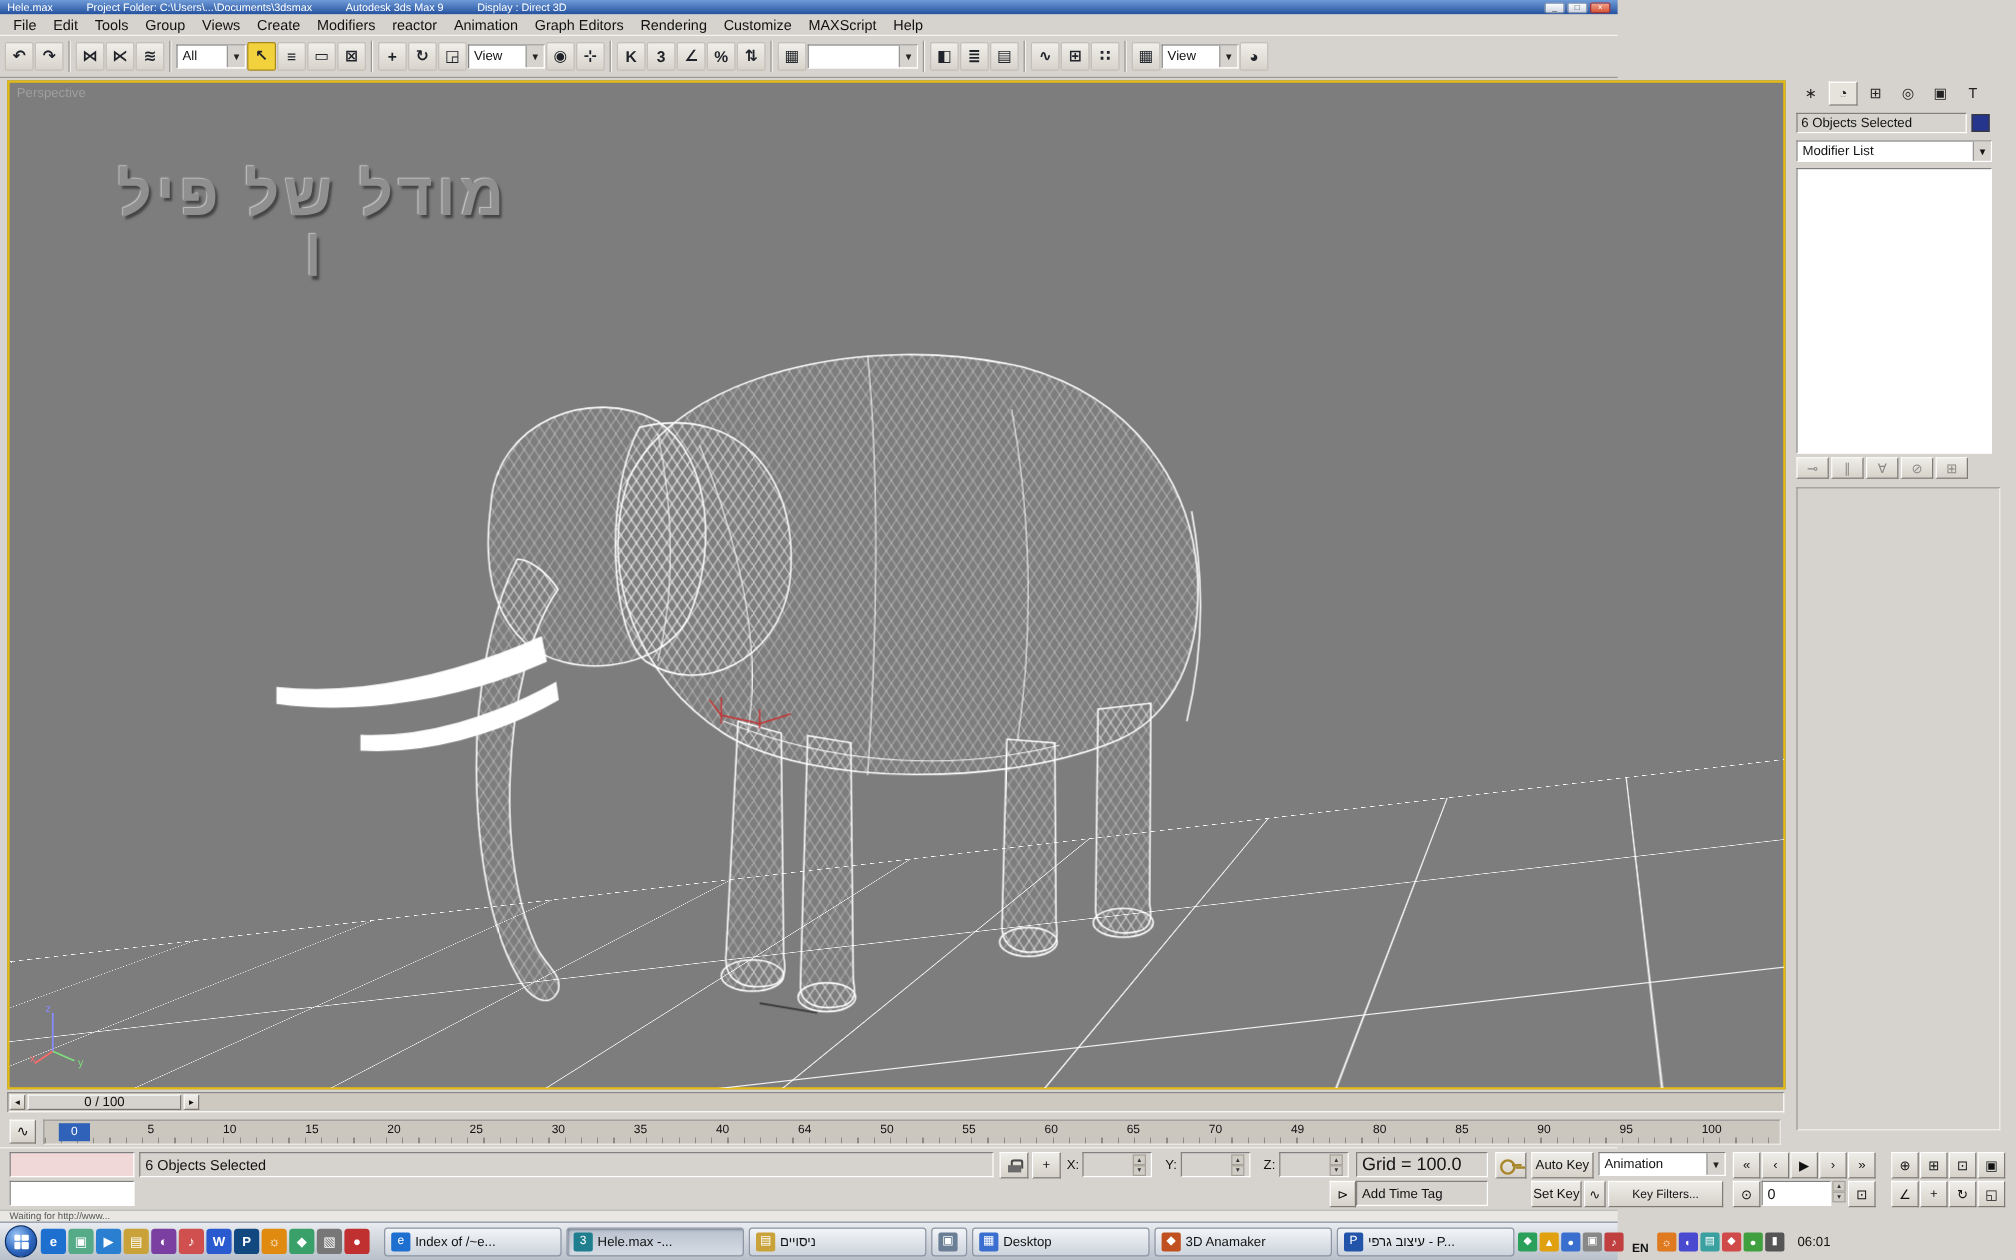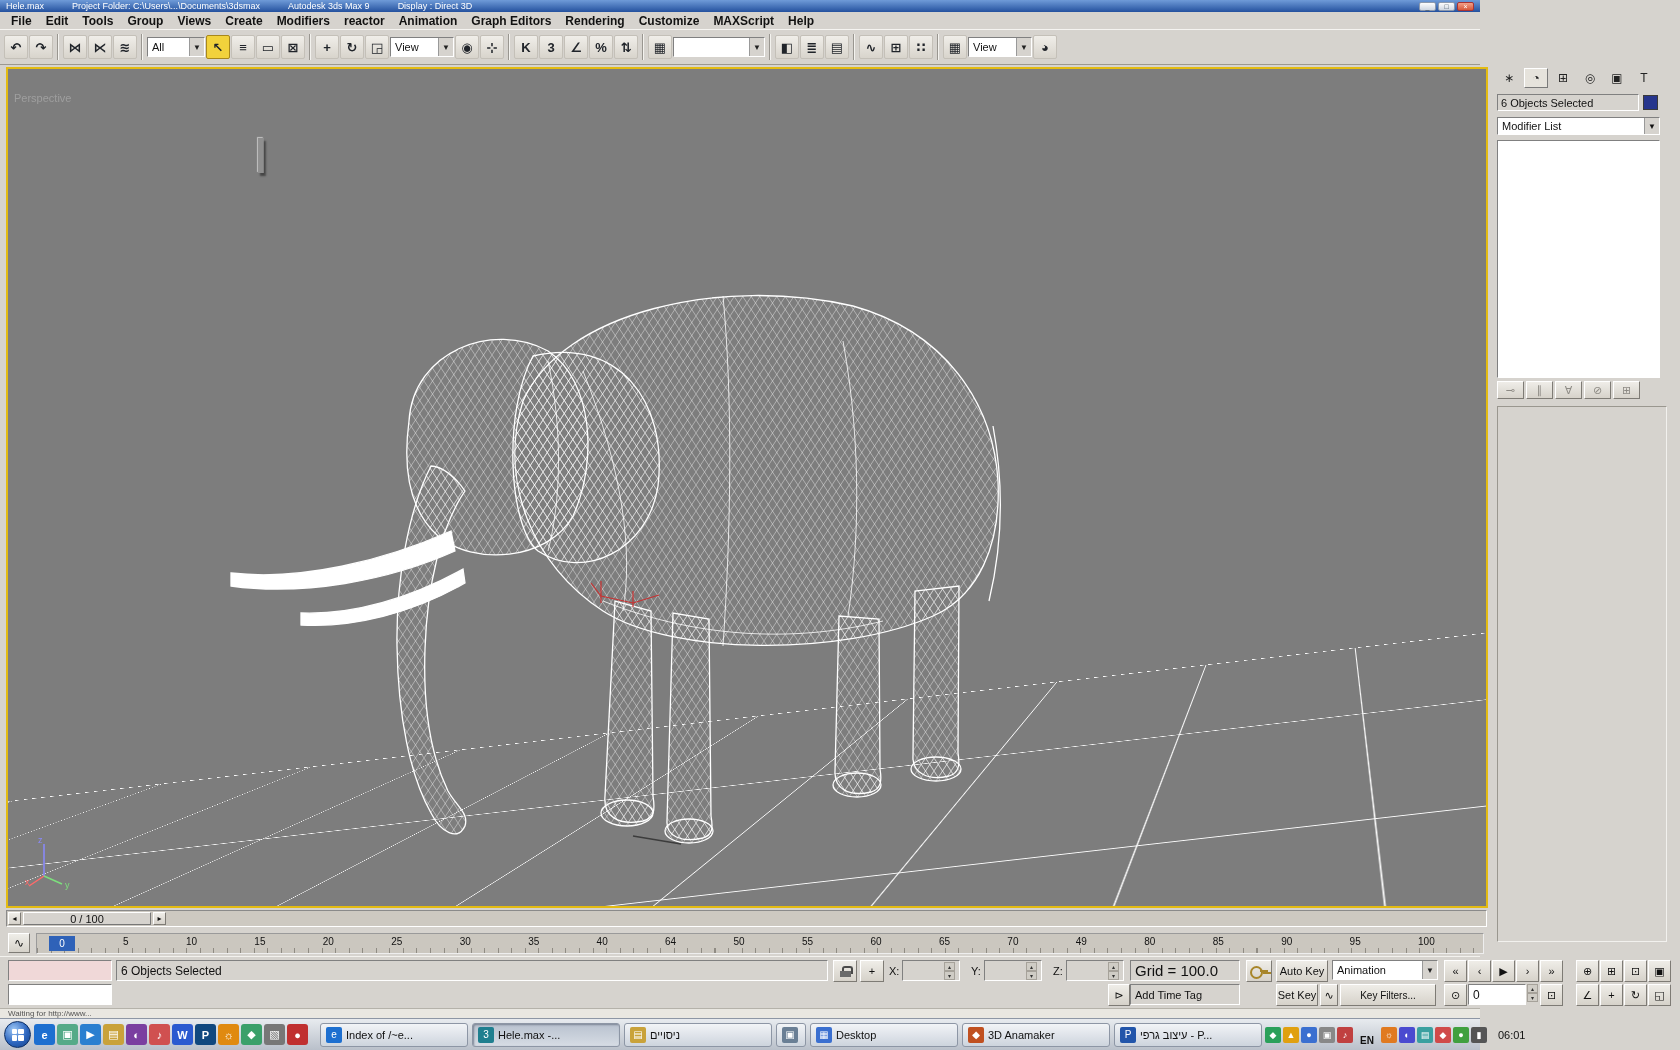--- a/index.html
+++ b/index.html
@@ -1,41 +1,41 @@
 <!DOCTYPE html>
 <html><head>
 <meta charset="utf-8">
 <style>
   *{box-sizing:border-box;margin:0;padding:0;}
   html,body{width:1680px;height:1050px;overflow:hidden;}
   body{position:relative;font-family:"Liberation Sans","DejaVu Sans",sans-serif;background:#d6d3ce;color:#111;}
-  .band{position:absolute;left:0;width:1480px;}
+  .band{position:absolute;left:0;width:1348px;}
 
   
   .titlebar{top:0;height:12px;background:linear-gradient(#6f9bd8,#24519e);color:#fff;font-size:9px;display:flex;align-items:center;gap:28px;padding:0 6px;white-space:nowrap;}
   .win-btns{margin-left:auto;display:flex;gap:2px;}
   .win-btn{width:17px;height:9px;background:linear-gradient(#fdfdfd,#cfd6e2);border:1px solid #8b98ad;border-radius:2px;font-size:7px;line-height:7px;text-align:center;color:#345;}
   .win-btn.close{background:linear-gradient(#f2a089,#d6573a);color:#fff;border-color:#a33;}
 
   
   .menubar{top:12px;height:17px;display:flex;align-items:center;padding-left:4px;font-size:12px;background:#d6d3ce;}
-  .menu-item{padding:0 7px;cursor:default;font-weight:bold;}
+  .menu-item{padding:0 7px;cursor:default;}
 
   
   .toolbar{top:29px;height:36px;display:flex;align-items:center;padding:0 4px;gap:1px;background:#d6d3ce;border-top:1px solid #f5f4f1;border-bottom:1px solid #9b9890;}
   .tbtn{min-width:24px;height:24px;display:flex;align-items:center;justify-content:center;font-size:13px;font-weight:bold;color:#20242a;border:1px solid #c4c0b8;border-radius:2px;background:linear-gradient(#f0eee9,#d8d4cc);}
   .tbtn.hl{background:#f2d23c;border-color:#a8881c;}
   .tsep{width:2px;height:26px;border-left:1px solid #999690;border-right:1px solid #f4f3ef;margin:0 3px;}
   .tdd{height:20px;display:flex;align-items:center;border:1px solid;border-color:#808080 #fff #fff #808080;background:#fff;font-size:11px;padding-left:4px;}
   .tdd .dd-arrow{margin-left:auto;width:15px;height:100%;background:#d6d3ce;border-left:1px solid #999;font-size:8px;display:flex;align-items:center;justify-content:center;color:#222;font-weight:normal;}
   .w58{width:58px}.w64{width:64px}.w92{width:92px}
 
   
   .viewport{position:absolute;left:6px;top:67px;width:1482px;height:841px;background:#7d7d7d;border:2px solid #e3bb12;overflow:hidden;}
-  .vp-label{position:absolute;left:6px;top:3px;font-size:11px;color:#9f9f9f;z-index:6;margin-top:20px;}
+  .vp-label{position:absolute;left:6px;top:3px;font-size:11px;color:#9f9f9f;z-index:6;}
   .gridwrap{position:absolute;inset:-120px;transform:rotate(-6.5deg);transform-origin:55% 95%;}
   .grid3d{position:absolute;left:-300px;top:760px;width:3600px;height:2600px;
     background-image:linear-gradient(to right,rgba(255,255,255,.95) 1px,transparent 1px),linear-gradient(to bottom,rgba(255,255,255,.95) 1px,transparent 1px);
     background-size:150px 150px;transform:perspective(750px) rotateX(69deg);transform-origin:50% 0;}
   .wm{position:absolute;left:88px;top:64px;width:330px;text-align:center;color:#8f8f8f;font-weight:bold;direction:rtl;z-index:5;}
   .wm-l1{font-size:50px;letter-spacing:4px;text-shadow:2px 3px 2px #454545,-1px -1px 1px #c4c4c4;}
   .wm-l2{font-size:44px;margin-top:-8px;text-shadow:2px 3px 2px #454545,-1px -1px 1px #c4c4c4;}
   .eleph{position:absolute;left:195px;top:182px;z-index:2;}
   .tripod{position:absolute;left:16px;bottom:14px;z-index:4;}
 
@@ -195,20 +195,21 @@
 </div>
 
 <div class="viewport">
   <span class="vp-label">Perspective</span>
 
   <div class="gridwrap">
     <div class="grid3d"></div>
   </div>
 
   <div class="wm">
+    <div class="wm-l1">מודל של פיל</div>
     <div class="wm-l2">ן</div>
   </div>
 
   <svg class="eleph" width="845" height="600" viewBox="0 0 845 600">
     <defs>
       <pattern id="mesh" width="17" height="13" patternUnits="userSpaceOnUse">
         <path d="M0 0L8.5 13L17 0M0 13L8.5 0L17 13" fill="none" stroke="#ffffff" stroke-width="0.55" opacity="0.72"></path>
       </pattern>
     </defs>
     <g stroke="#ffffff" stroke-width="1.3" fill="url(#mesh)">

